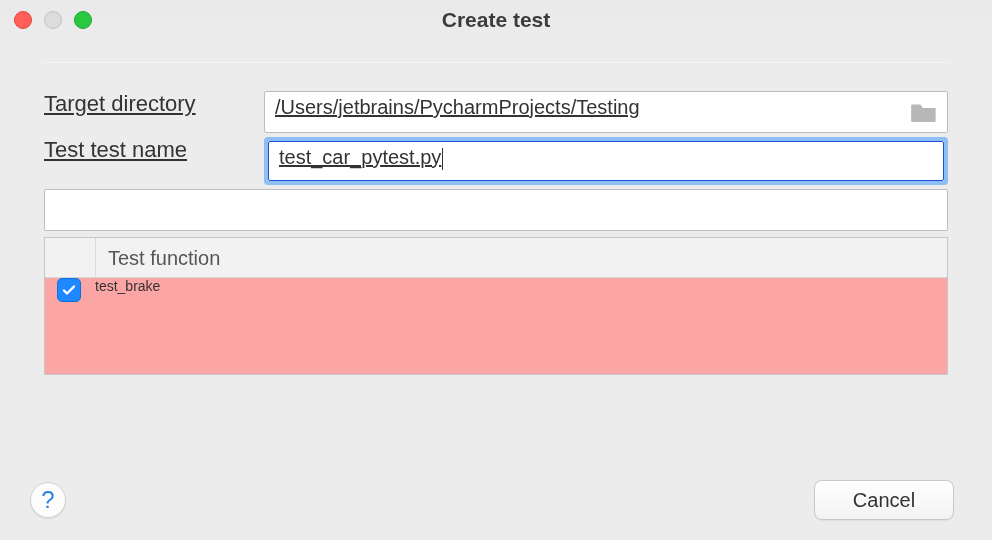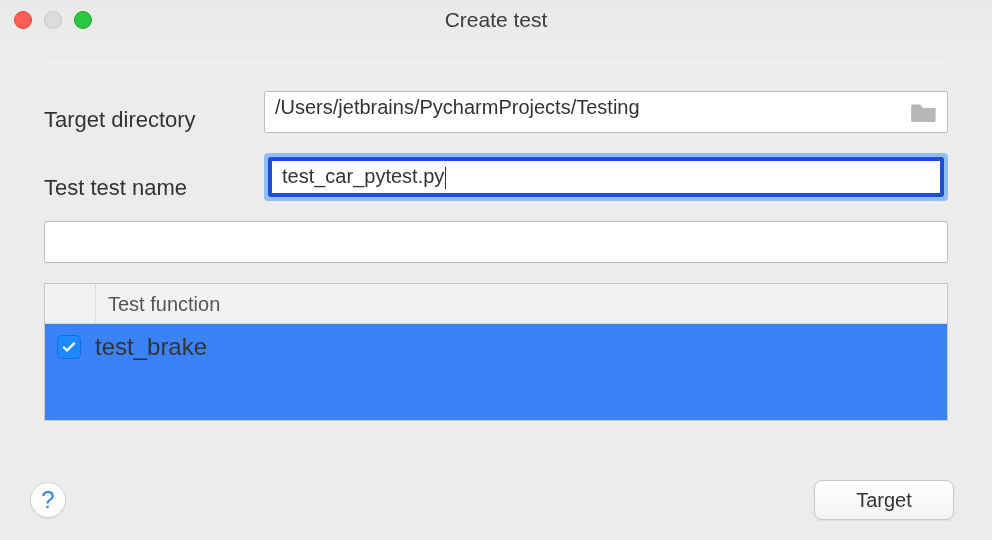--- a/index.html
+++ b/index.html
@@ -30,39 +30,40 @@
     border: 1px solid rgba(0,0,0,0.15);
   }
   .tl.red { background: #ff5f57; border-color: #e24640; }
   .tl.gray { background: #dcdcdc; border-color: #c4c4c4; }
   .tl.green { background: #28c940; border-color: #1fa430; }
   .title {
     position: absolute;
     left: 0; right: 0;
     text-align: center;
     font-size: 21px;
-    font-weight: 400;
+    font-weight: 700;
     color: #3c3c3c;
     pointer-events: none;
   }
 
   .content {
     padding: 22px 44px 0 44px;
   }
   .hr {
     height: 1px;
     background: #d5d5d5;
     border-bottom: 1px solid #f5f5f5;
     margin-bottom: 28px;
   }
 
   .form-row {
     display: flex;
-    align-items: flex-end;
-    margin-bottom: 20px;
+    align-items: flex-start;
+    margin-bottom: 4px;
+    text-decoration: underline;
   }
   .form-row .label {
     width: 220px;
     font-size: 22px;
     color: #333;
   }
   .field-wrap {
     flex: 1;
     position: relative;
   }
@@ -80,41 +81,41 @@
   .text-input.disabled {
     background: #fff;
     color: #333;
   }
   .focused-wrap {
     border: 4px solid #8fbef4;
     border-radius: 4px;
   }
   .focused-wrap .text-input {
     height: 40px;
-    border: 4px solid #1d4ed8;
+    border: 1px solid #1d4ed8;
   }
   .folder-icon-holder {
     position: absolute;
     right: 10px; top: 50%;
     transform: translateY(-50%);
     width: 28px; height: 22px;
     color: #b7b7b7;
   }
   .caret {
     display:inline-block;
     width:1px; height:22px;
     background:#333;
     vertical-align: middle;
     margin-left: 1px;
   }
 
   
   .func-table {
     border: 1px solid #c6c6c6;
-    background: #3b82f6;
+    background: #fca5a5;
     margin-top: 6px;
     height: 138px;
     display: flex;
     flex-direction: column;
     overflow: hidden;
   }
   .func-header {
     display: flex;
     align-items: center;
     height: 40px;
@@ -127,24 +128,24 @@
   .func-header .col-title {
     border-left: 1px solid #dcdcdc;
     padding-left: 12px;
     line-height: 40px;
     height: 40px;
     display: flex;
     align-items: center;
   }
   .func-row {
     display: flex;
-    align-items: center;
+    align-items: flex-start;
     height: 46px;
     padding-left: 12px;
-    font-size: 24px;
+    font-size: 14px;
     color: #333;
   }
   .chk {
     width: 24px; height: 24px;
     border-radius: 5px;
     background: #1e89ff;
     border: 1px solid #0f6fe0;
     display: inline-flex;
     align-items: center;
     justify-content: center;
@@ -246,14 +247,14 @@
           </svg>
       </span>
       <span class="name">test_brake</span>
     </div>
   </div>
 </div>
 
 <div class="footer">
   <div class="help-btn" title="Help">?</div>
   <div class="footer-spacer"></div>
-  <div class="btn">Target</div>
+  <div class="btn">Cancel</div>
 </div>
 
 </body></html>

